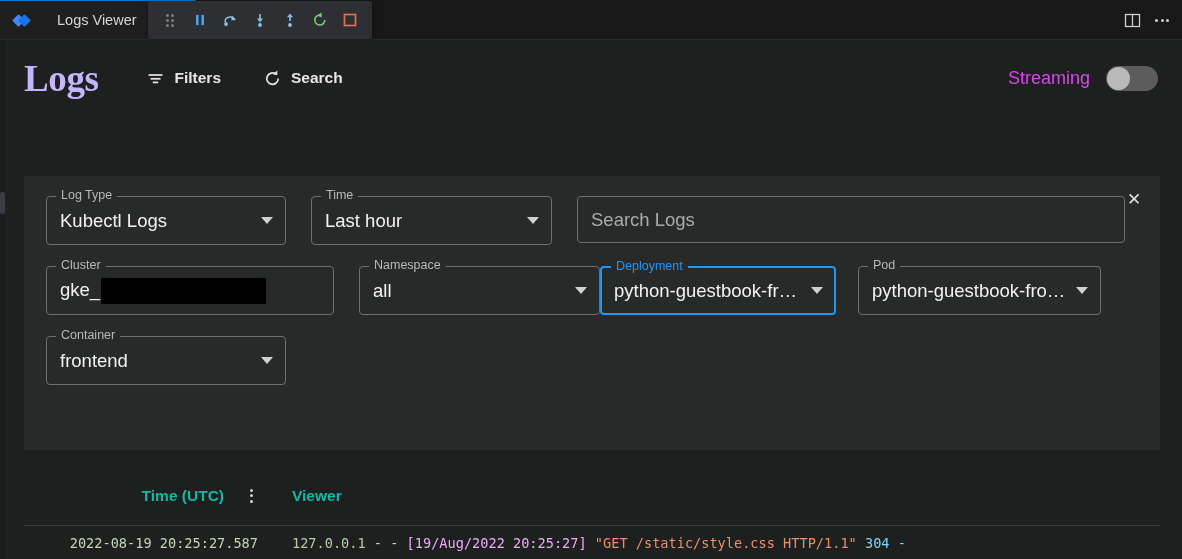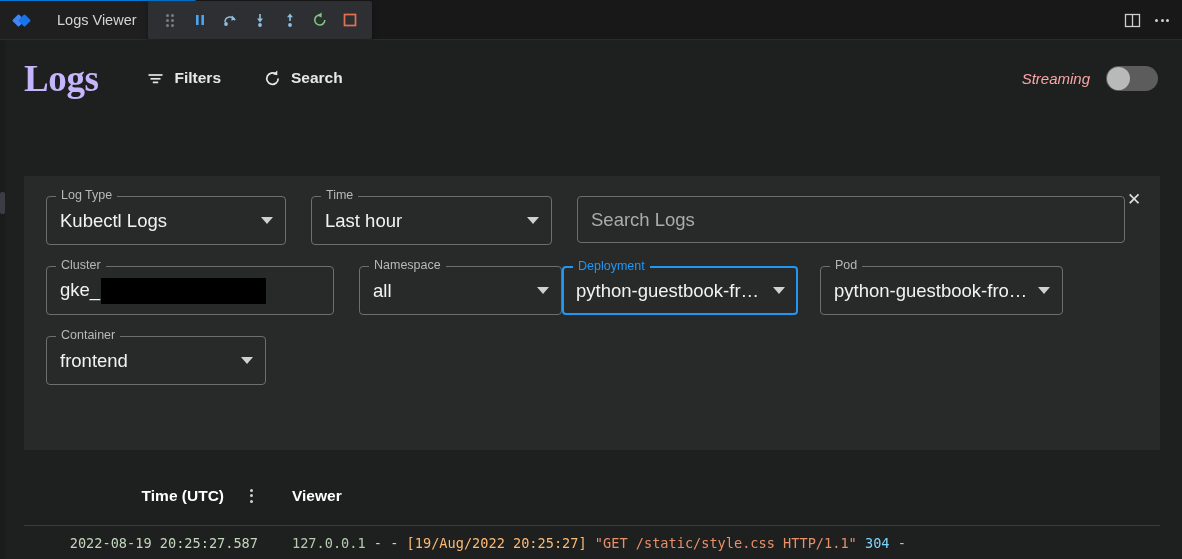--- a/index.html
+++ b/index.html
@@ -103,21 +103,21 @@
   }
   .hdr-btn {
     display: flex; align-items: center; gap: 9px;
     color: #e7e7e7; font-size: 15.5px; font-weight: bold;
     padding: 6px 10px; border-radius: 3px;
   }
   .hdr-btn.first { margin-left: 38px; }
   .hdr-btn.second { margin-left: 22px; }
   .spacer { flex: 1; }
   .streaming-wrap { display: flex; align-items: center; gap: 16px; }
-  .streaming-label { color: #fca5a5; font-size: 15px; font-style: italic; }
+  .streaming-label { color: #d946ef; font-size: 18px; }
   .toggle {
     width: 52px; height: 25px; border-radius: 13px;
     background: #5c5c5c; position: relative;
   }
   .toggle .knob {
     position: absolute; left: 1px; top: 1px;
     width: 23px; height: 23px; border-radius: 50%;
     background: #b9b9b9;
   }
 
@@ -179,39 +179,39 @@
     background: #000;
     height: 26px;
     vertical-align: middle;
     margin-left: 1px;
   }
 
   .f-logtype  { width: 240px; }
   .f-time     { width: 241px; margin-left: 25px; justify-content: flex-end; }
   .f-search   { width: 548px; height: 47px; margin-left: 25px; }
   .f-cluster  { width: 288px; }
-  .f-ns       { width: 203px; margin-left: 25px; }
+  .f-ns       { width: 241px; margin-left: 25px; }
   .f-deploy   { width: 236px; }
   .f-pod      { width: 243px; margin-left: 22px; }
-  .f-container{ width: 220px; }
+  .f-container{ width: 240px; }
   .row2 { margin-top: 21px; }
   .row3 { margin-top: 21px; }
 
   
   .log-table {
     position: absolute;
     left: 24px; top: 426px;
     width: 1136px;
     background: #1e1f1f;
   }
   .thead {
     display: flex; align-items: center;
     height: 60px;
     border-bottom: 1px solid #3a3c3c;
-    color: #ffffff;
+    color: #14b8a6;
     font-size: 15.5px;
     font-weight: bold;
   }
   .th-time { width: 210px; text-align: right; padding-right: 10px; }
   .th-menu {
     width: 34px; display: flex; align-items: center; justify-content: center;
   }
   .dots-v { display: flex; flex-direction: column; gap: 2.5px; }
   .dots-v i { width: 3px; height: 3px; background: #cfd2d2; border-radius: 50%; display:block; }
   .th-msg { padding-left: 24px; }
@@ -223,21 +223,21 @@
     font-family: "DejaVu Sans Mono", monospace;
     font-size: 13.6px;
   }
   .td-time {
     width: 244px; text-align: right; padding-right: 10px;
     color: #c2d6bd; white-space: nowrap;
   }
   .td-msg { padding-left: 24px; white-space: nowrap; }
   .c-ip     { color: #b5cbae; }
   .c-dash   { color: #cfcfcf; }
-  .c-date   { color: #fdba74; }
+  .c-date   { color: #f0abfc; }
   .c-req    { color: #e98f6a; }
   .c-status { color: #7dd3fc; }
 </style>
 </head>
 <body>
 
 <div class="tabbar">
 
   <div class="tab">
     <span class="tab-icon">

